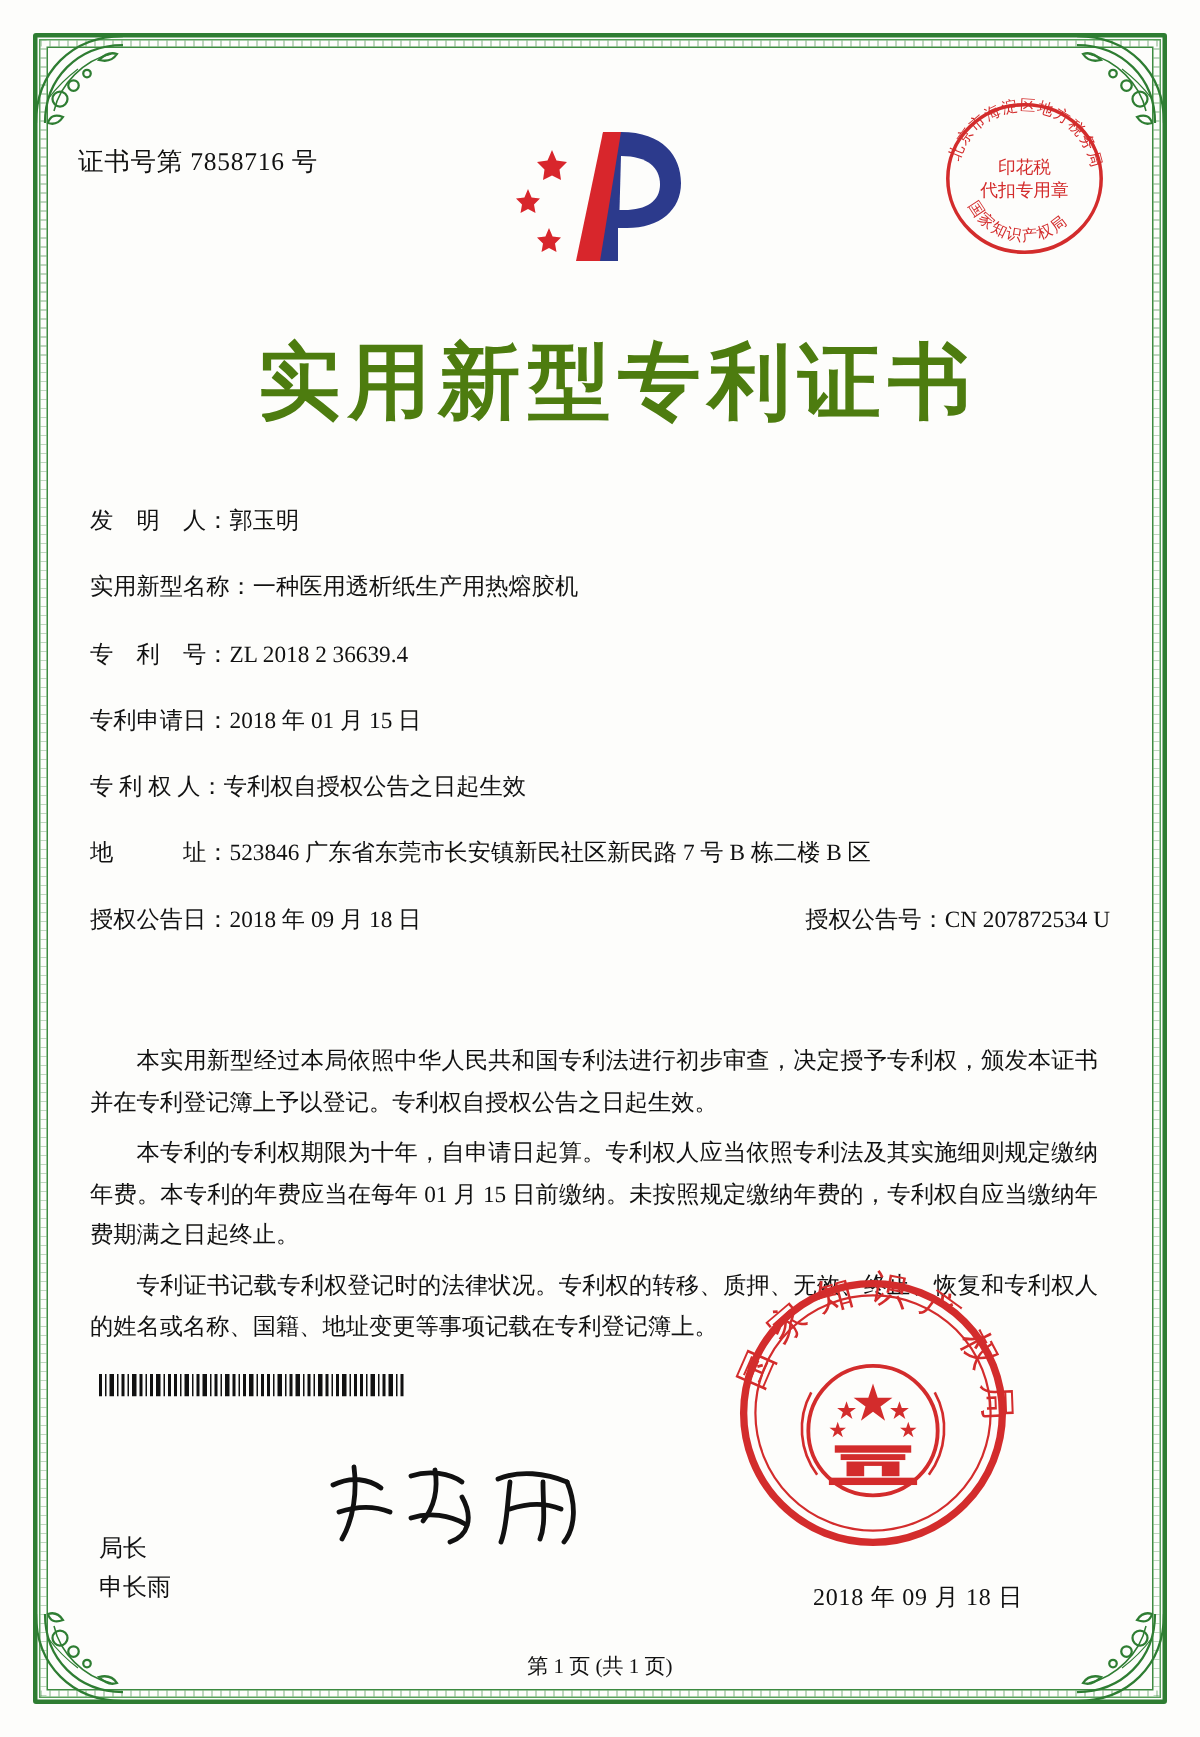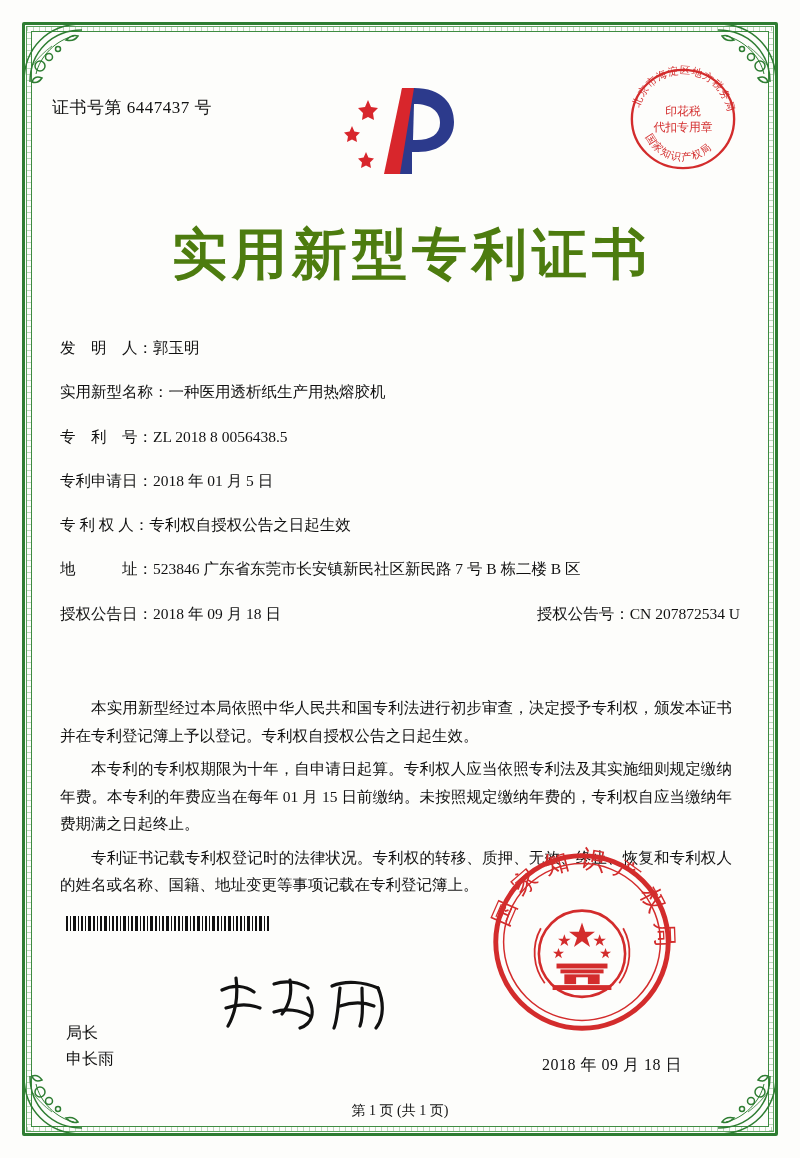--- a/index.html
+++ b/index.html
@@ -268,21 +268,21 @@
         <circle cx="22" cy="48" r="5"></circle>
         <circle cx="31" cy="39" r="3.5"></circle>
         <circle cx="40" cy="31" r="2.5"></circle>
         <path d="M14 48 C20 40 26 34 34 28" stroke-width=".8"></path>
         <path d="M48 22 q6 -6 12 -4 q-4 6 -12 4z"></path>
         <path d="M24 60 q-4 6 -10 4 q2 -7 10 -4z"></path>
       </g>
     </svg>
   </div>
 
-  <div class="cert-no">证书号第 6447437 号</div>
+  <div class="cert-no">证书号第 7858716 号</div>
 
   <div class="logo">
     <svg viewBox="0 0 150 105">
       <path d="M72 10 L84 10 C112 10 124 26 124 44 C124 62 110 74 88 74 L82 74 L82 96 L66 96 Z" fill="#2c3a8c"></path>
       <path d="M72 10 L84 10 L70 96 L54 96 Z" fill="#d8262c"></path>
       <path d="M84 26 C102 26 110 34 110 45 C110 56 101 62 86 62 L83 62 Z" fill="#fdfdfb"></path>
       <g fill="#d8262c">
         <path d="M38 22 l3 7 7 1 -5 5 1 7 -6 -3 -6 3 1 -7 -5 -5 7 -1z"></path>
         <path d="M22 48 l2.4 5.6 5.6 .8 -4 4 1 5.6 -5 -2.6 -5 2.6 1 -5.6 -4 -4 5.6 -.8z"></path>
         <path d="M36 74 l2.4 5.6 5.6 .8 -4 4 1 5.6 -5 -2.6 -5 2.6 1 -5.6 -4 -4 5.6 -.8z"></path>
@@ -314,25 +314,25 @@
     <div class="field-row">
       <span class="field-label">发　明　人：</span>
       <span class="field-value">郭玉明</span>
     </div>
     <div class="field-row">
       <span class="field-label">实用新型名称：</span>
       <span class="field-value">一种医用透析纸生产用热熔胶机</span>
     </div>
     <div class="field-row">
       <span class="field-label">专　利　号：</span>
-      <span class="field-value">ZL 2018 8 0056438.5</span>
+      <span class="field-value">ZL 2018 2 36639.4</span>
     </div>
     <div class="field-row">
       <span class="field-label">专利申请日：</span>
-      <span class="field-value">2018 年 01 月 5 日</span>
+      <span class="field-value">2018 年 01 月 15 日</span>
     </div>
     <div class="field-row">
       <span class="field-label">专 利 权 人：</span>
       <span class="field-value">专利权自授权公告之日起生效</span>
     </div>
     <div class="field-row">
       <span class="field-label">地　　　址：</span>
       <span class="field-value">523846 广东省东莞市长安镇新民社区新民路 7 号 B 栋二楼 B 区</span>
     </div>
     <div class="row-inline">

